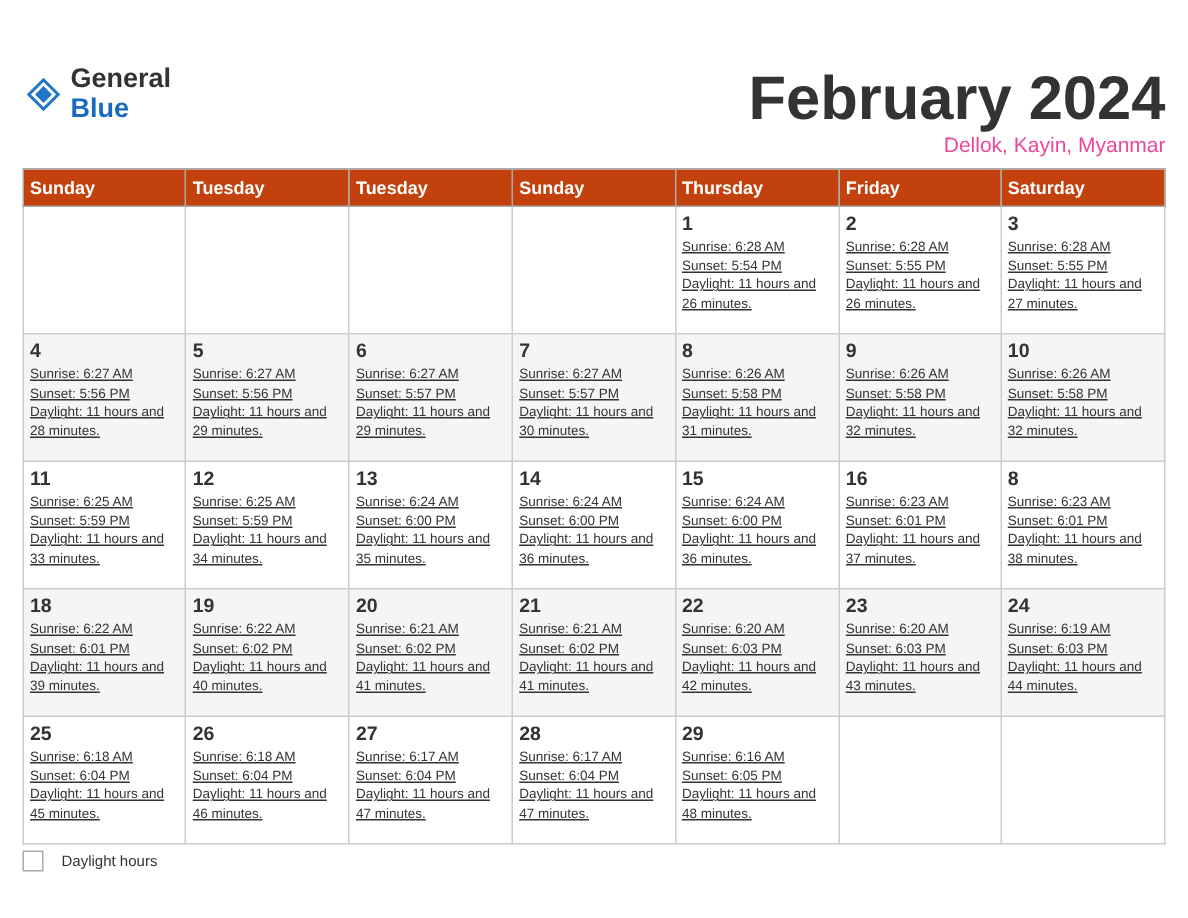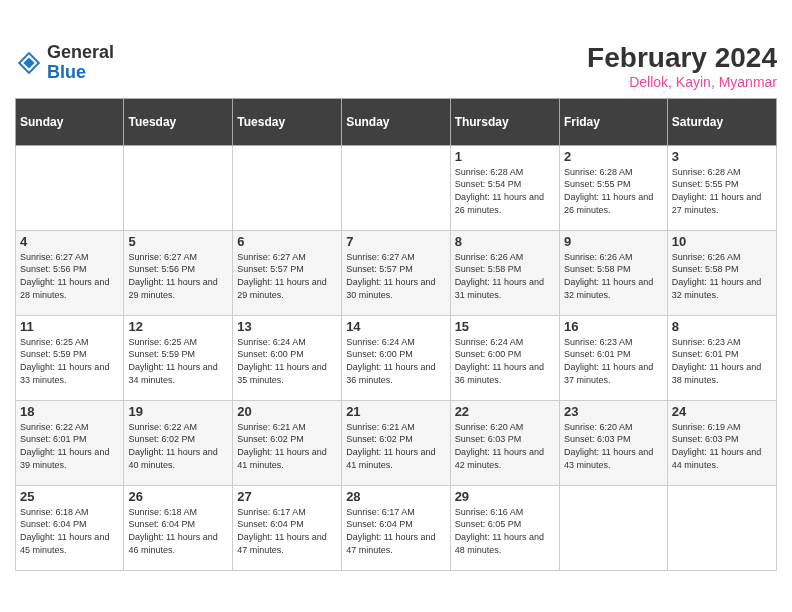--- a/index.html
+++ b/index.html
@@ -35,38 +35,38 @@
     .logo-general { color: #333; }
     .logo-blue { color: #1a6bbf; }
     .logo-icon {
       width: 28px;
       height: 28px;
     }
     .title-block {
       text-align: right;
     }
     .month-year {
-      font-size: 28px;
+      font-size: 41px;
       font-weight: bold;
       color: #333;
       line-height: 1.1;
     }
     .location {
       font-size: 14px;
       color: #ec4899;
     }
     table {
       width: 100%;
       border-collapse: collapse;
       font-size: 9.5px;
     }
     thead tr th {
-      background-color: #404040;
+      background-color: #c2410c;
       color: #fff;
-      padding: 16px 4px;
+      padding: 5px 4px;
       text-align: left;
       font-size: 12px;
       font-weight: bold;
       border: 1px solid #aaa;
     }
     tbody tr td {
       border: 1px solid #ccc;
       vertical-align: top;
       padding: 3px 4px;
       width: 113px;
@@ -81,20 +81,21 @@
       font-size: 13px;
       font-weight: bold;
       color: #333;
       margin-bottom: 2px;
       display: block;
     }
     .day-info {
       color: #333;
       font-size: 9px;
       line-height: 1.4;
+      text-decoration: underline;
     }
     .empty-cell {
       background: #fff !important;
     }
     .footer {
       display: flex;
       align-items: center;
       gap: 12px;
       margin-top: 4px;
       font-size: 10px;
@@ -329,13 +330,17 @@
             <div class="day-info" style="white-space: pre-line;">Sunrise: 6:16 AM
 Sunset: 6:05 PM
 Daylight: 11 hours and 48 minutes.</div>
           </td>
           <td class="empty-cell"></td>
           <td class="empty-cell"></td>
         </tr>
       </tbody>
   </table>
 
+  <div class="footer">
+    <div class="footer-box"></div>
+    <span>Daylight hours</span>
+  </div>
 </div>
 
 </body></html>

